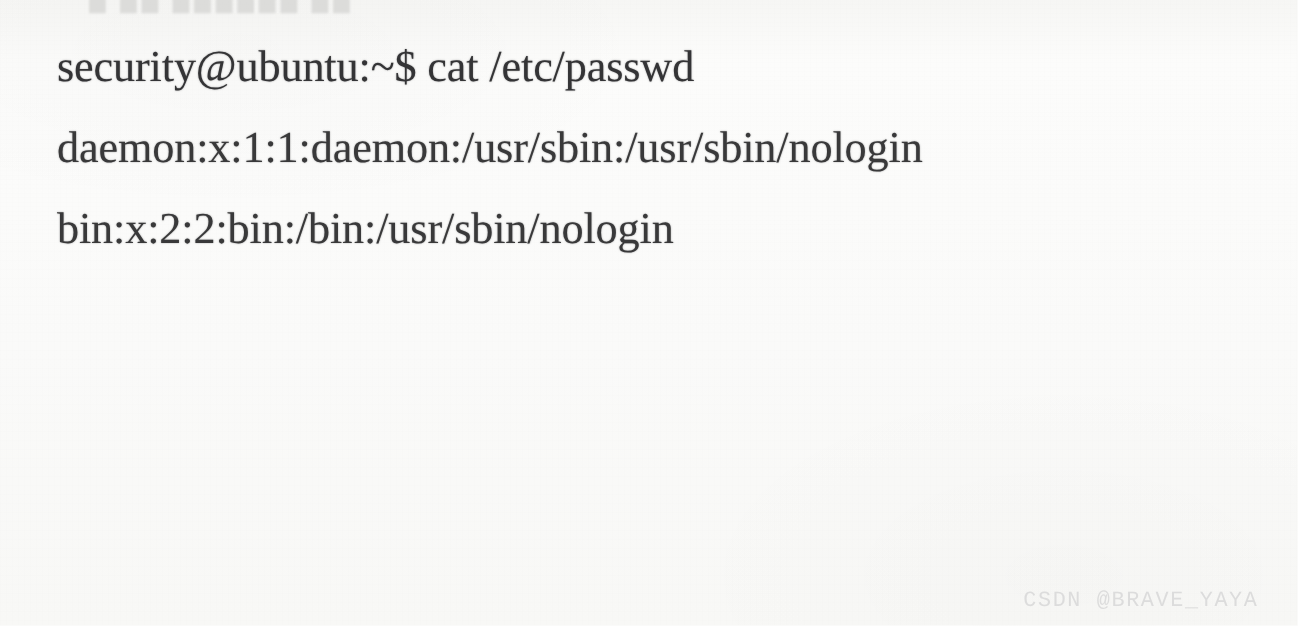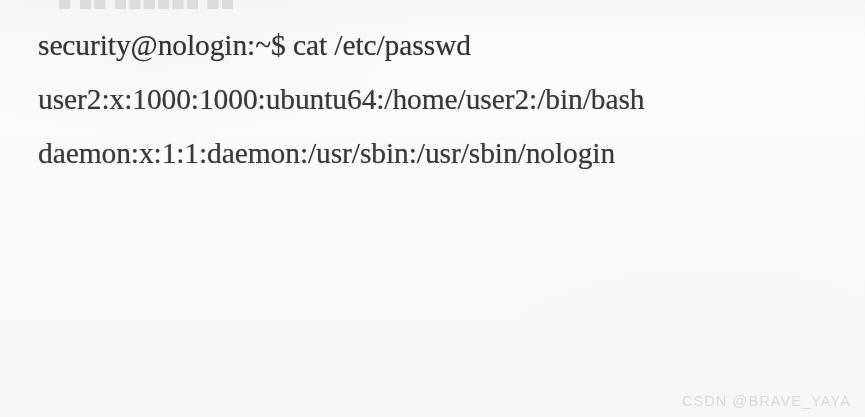--- a/index.html
+++ b/index.html
@@ -70,40 +70,40 @@
     white-space: pre;
     letter-spacing: -0.1px;
     text-shadow: 0 0 1.1px rgba(60,60,62,0.55);
     filter: blur(0.22px);
   }
   .tline.cmd { color: #343436; }
 
   
   #watermark {
     position: absolute;
-    right: 14px;
+    right: 26px;
     bottom: 8px;
-    font-family: Liberation Sans, sans-serif;
+    font-family: Liberation Mono, monospace;
     font-size: 14.5px;
     letter-spacing: 1.1px;
     color: #dcdcdc;
     user-select: none;
     white-space: nowrap;
   }
 </style>
 </head>
 <body>
 
 <div id="page">
 
   <div id="grain"></div>
 
   <div id="ghost-top">■ ■■ ■■■■■■ ■■</div>
 
   <div id="transcript">
-    <div class="tline cmd">security@nologin:~$ cat /etc/passwd</div>
-    <div class="tline">user2:x:1000:1000:ubuntu64:/home/user2:/bin/bash</div>
+    <div class="tline cmd">security@ubuntu:~$ cat /etc/passwd</div>
     <div class="tline">daemon:x:1:1:daemon:/usr/sbin:/usr/sbin/nologin</div>
+    <div class="tline">bin:x:2:2:bin:/bin:/usr/sbin/nologin</div>
   </div>
 
   <div id="watermark">CSDN @BRAVE_YAYA</div>
 
 </div>
 
 </body></html>

